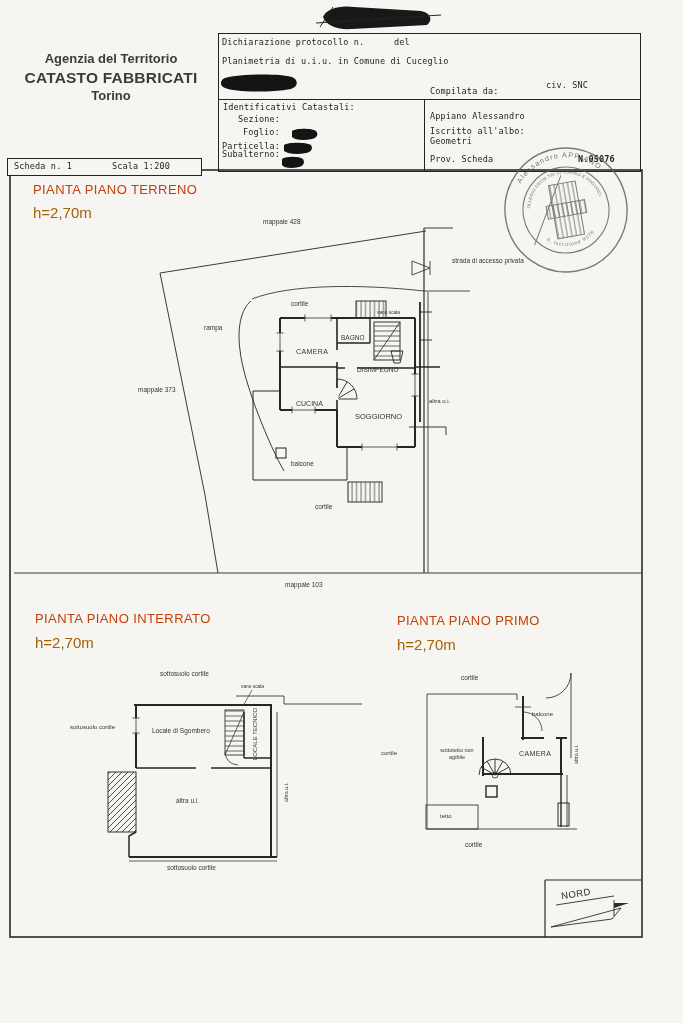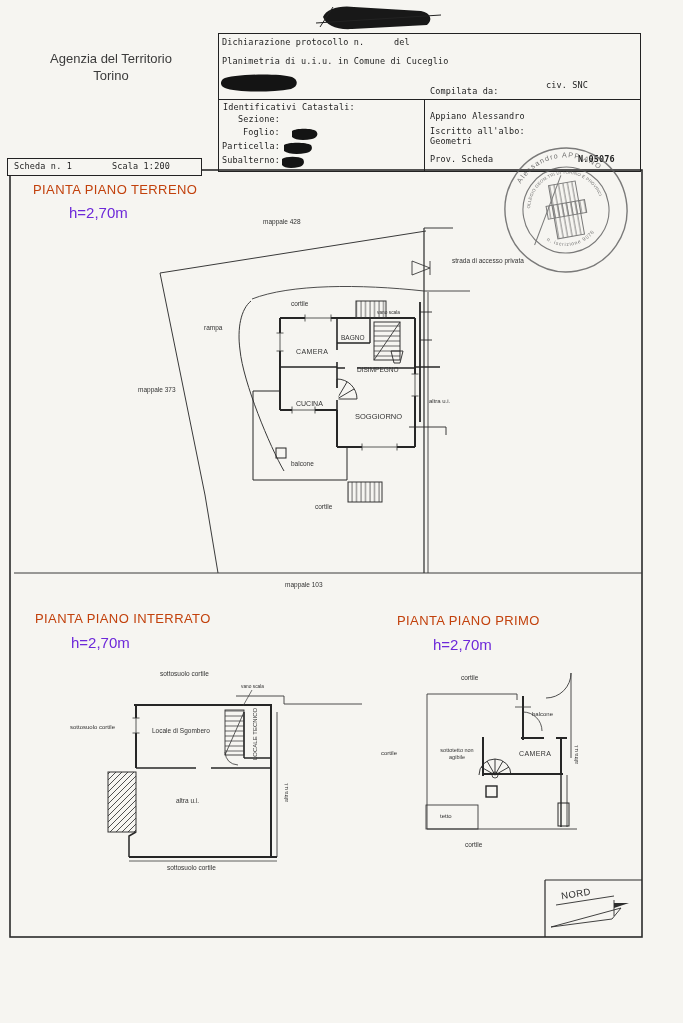--- a/index.html
+++ b/index.html
@@ -7,33 +7,33 @@
     position:relative;width:683px;height:1023px;margin:0 auto;
     background:#f6f5f1;overflow:hidden;
     font-family:"Liberation Sans",sans-serif;
   }
   .art{position:absolute;left:0;top:0;width:683px;height:1023px;}
   .t{position:absolute;white-space:nowrap;color:#333;transform-origin:0 0;}
   .m{position:absolute;white-space:nowrap;color:#1e1e1e;
      font-family:"DejaVu Sans Mono","Liberation Mono",monospace;
      font-size:8.5px;letter-spacing:.15px;}
   .hdr{position:absolute;left:16px;top:52px;width:190px;text-align:center;
-       color:#3b3b3b;font-weight:normal;}
+       color:#3b3b3b;font-weight:bold;}
   .hdr .h1{font-size:13px;line-height:1.15;}
   .hdr .h2{font-size:15.5px;line-height:1.15;margin-top:2px;letter-spacing:.2px;}
   .hdr .h3{font-size:13px;line-height:1.15;margin-top:5px;}
   .hdr .h4{font-size:13px;line-height:1.15;margin-top:2px;text-align:center;}
   .formbox{position:absolute;left:218px;top:33px;width:421px;height:137px;
            border:1.1px solid #222;}
   .formbox .hdiv{position:absolute;left:0;top:65px;width:100%;height:1px;background:#222;}
   .formbox .vdiv{position:absolute;left:205px;top:65px;width:1px;height:72px;background:#222;}
   .schedabox{position:absolute;left:7px;top:158px;width:193px;height:16px;
              border:1.2px solid #222;background:#f6f5f1;}
   .title{position:absolute;color:#c2410c;font-size:13px;letter-spacing:.4px;white-space:nowrap;}
-  .htitle{position:absolute;color:#6d28d9;font-size:15px;white-space:nowrap;margin-left:36px;}
+  .htitle{position:absolute;color:#a16207;font-size:15px;white-space:nowrap;}
   .stamp{position:absolute;left:499px;top:145px;width:134px;height:134px;opacity:.82;}
   .nord{position:absolute;left:561px;top:888px;font-size:9.5px;color:#2d2d2d;
         transform:rotate(-9deg);letter-spacing:.5px;}
 </style>
 </head>
 <body>
 
 <div class="page">
 
   <svg class="art" viewBox="0 0 683 1023">
@@ -166,36 +166,37 @@
     <g stroke="#2d2d2d" fill="none">
       <path d="M556,905 L614,896" stroke-width="0.9"></path>
       <path d="M551,927 L621,908 L612,919 Z" stroke-width="0.9"></path>
       <path d="M614,900 V916" stroke-width="0.9"></path>
       <path d="M614,903 H629 L614,908 Z" fill="#2d2d2d" stroke="none"></path>
     </g>
   </svg>
 
   <div class="hdr">
     <div class="h1">Agenzia del Territorio</div>
+    <div class="h2">CATASTO FABBRICATI</div>
     <div class="h4">Torino</div>
   </div>
 
   <div class="formbox">
     <div class="hdiv"></div>
     <div class="vdiv"></div>
   </div>
   <span class="m" style="left:222px;top:37px">Dichiarazione protocollo n.</span>
   <span class="m" style="left:394px;top:37px">del</span>
   <span class="m" style="left:222px;top:56px">Planimetria di u.i.u. in Comune di Cuceglio</span>
   <span class="m" style="left:546px;top:80px">civ. SNC</span>
   <span class="m" style="left:223px;top:102px">Identificativi Catastali:</span>
   <span class="m" style="left:238px;top:114px">Sezione:</span>
   <span class="m" style="left:243px;top:127px">Foglio:</span>
   <span class="m" style="left:222px;top:141px">Particella:</span>
-  <span class="m" style="left:222px;top:155px">Subalterno:</span>
+  <span class="m" style="left:222px;top:149px">Subalterno:</span>
   <span class="m" style="left:430px;top:86px">Compilata da:</span>
   <span class="m" style="left:430px;top:111px">Appiano Alessandro</span>
   <span class="m" style="left:430px;top:126px">Iscritto all'albo:</span>
   <span class="m" style="left:430px;top:136px">Geometri</span>
   <span class="m" style="left:430px;top:154px">Prov. Scheda</span>
   <span class="m" style="left:578px;top:154px;font-weight:bold">N.05076</span>
 
   <div class="schedabox"></div>
   <span class="m" style="left:14px;top:161px">Scheda n. 1</span>
   <span class="m" style="left:112px;top:161px">Scala 1:200</span>

